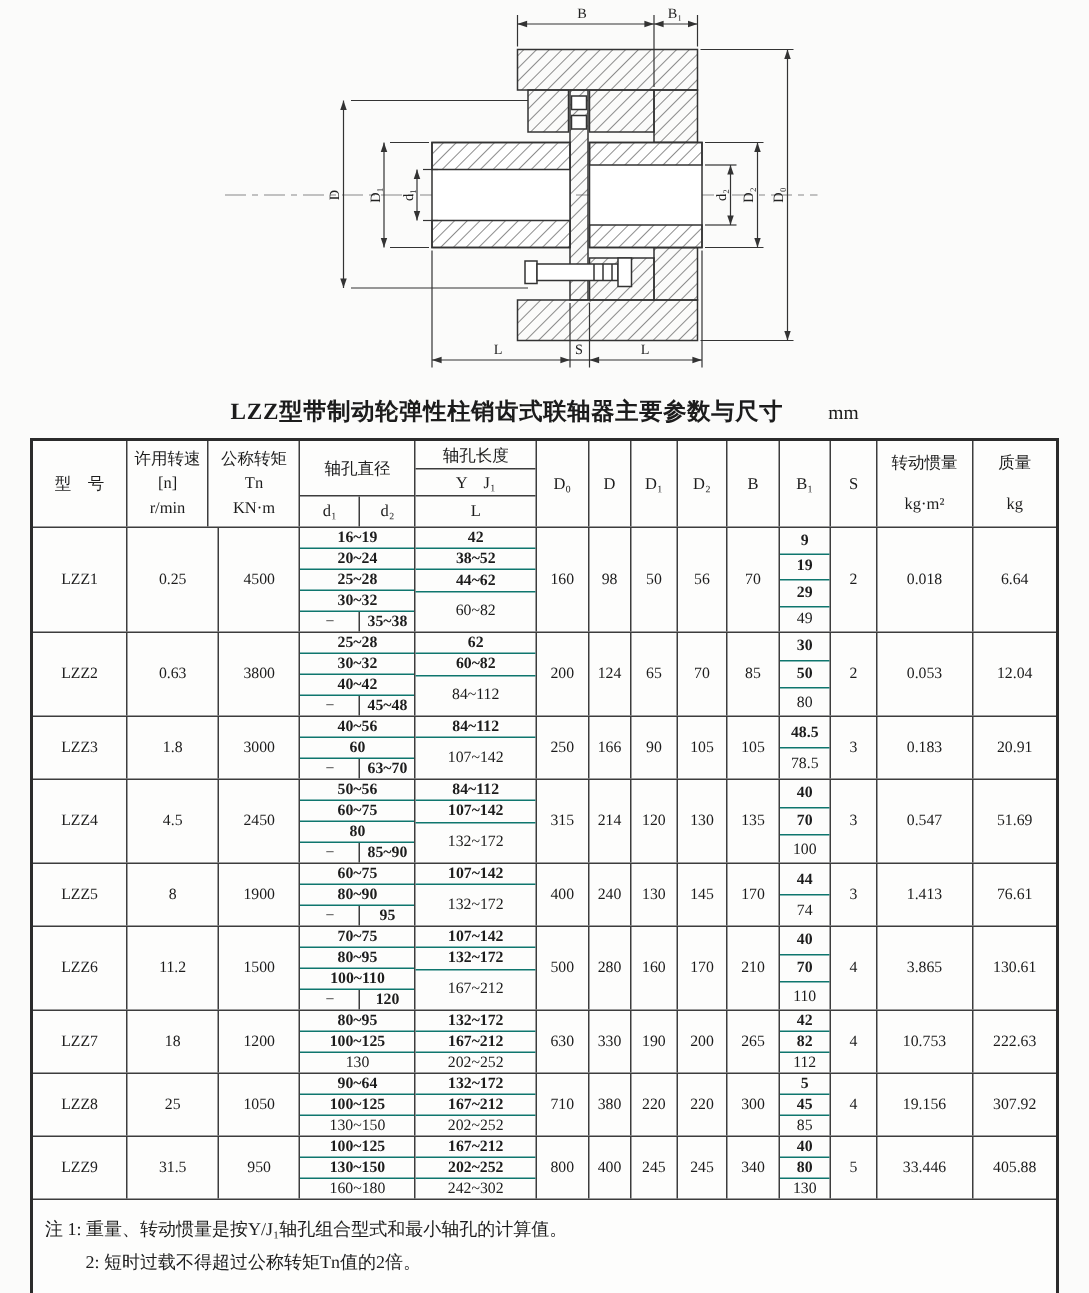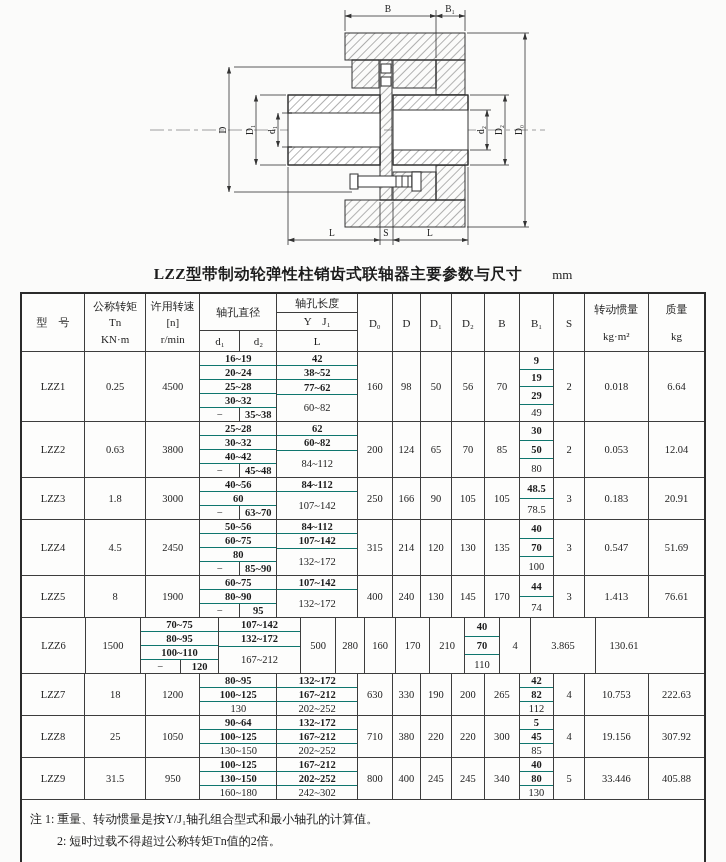--- a/index.html
+++ b/index.html
@@ -164,29 +164,29 @@
   </svg>
 
   <div class="titlebar">
     <div class="title">LZZ型带制动轮弹性柱销齿式联轴器主要参数与尺寸</div>
     <div class="unit">mm</div>
   </div>
 
   <div class="table">
     <div class="thead">
       <div class="hc w-model">型　号</div>
+      <div class="hc w-n">
+        <div>许用转速</div>
+        <div>[n]</div>
+        <div>r/min</div>
+      </div>
       <div class="hc w-tn">
         <div>公称转矩</div>
         <div>Tn</div>
         <div>KN·m</div>
-      </div>
-      <div class="hc w-n">
-        <div>许用转速</div>
-        <div>[n]</div>
-        <div>r/min</div>
       </div>
       <div class="hgroup w-d">
         <div class="hg-top">轴孔直径</div>
         <div class="hg-bot">
           <div class="hd1">d₁</div>
           <div class="hd2">d₂</div>
         </div>
       </div>
       <div class="hgroup w-l">
         <div class="hl-top">轴孔长度</div>
@@ -221,21 +221,21 @@
             <div class="dsub bb">25~28</div>
             <div class="dsub bb">30~32</div>
             <div class="dsub split">
               <div class="d1c">−</div>
               <div class="d2c">35~38</div>
             </div>
           </div>
           <div class="lcol">
             <div class="lsub bb" style="flex-grow: 1;">42</div>
             <div class="lsub bb" style="flex-grow: 1;">38~52</div>
-            <div class="lsub bb" style="flex-grow: 1;">77~62</div>
+            <div class="lsub bb" style="flex-grow: 1;">44~62</div>
             <div class="lsub" style="flex-grow: 2;">60~82</div>
           </div>
           <div class="c w-d0">160</div>
           <div class="c w-D">98</div>
           <div class="c w-D1">50</div>
           <div class="c w-D2">56</div>
           <div class="c w-B">70</div>
           <div class="b1col">
             <div class="b1sub bb">9</div>
             <div class="b1sub bb">19</div>
@@ -363,20 +363,21 @@
           <div class="b1col">
             <div class="b1sub bb">44</div>
             <div class="b1sub">74</div>
           </div>
           <div class="c w-S">3</div>
           <div class="c w-j">1.413</div>
           <div class="c w-m last">76.61</div>
         </div>
         <div class="mrow" style="height: 56px;">
           <div class="c w-model">LZZ6</div>
+          <div class="c w-tn">11.2</div>
           <div class="c w-n">1500</div>
           <div class="dcol">
             <div class="dsub bb">70~75</div>
             <div class="dsub bb">80~95</div>
             <div class="dsub bb">100~110</div>
             <div class="dsub split">
               <div class="d1c">−</div>
               <div class="d2c">120</div>
             </div>
           </div>

